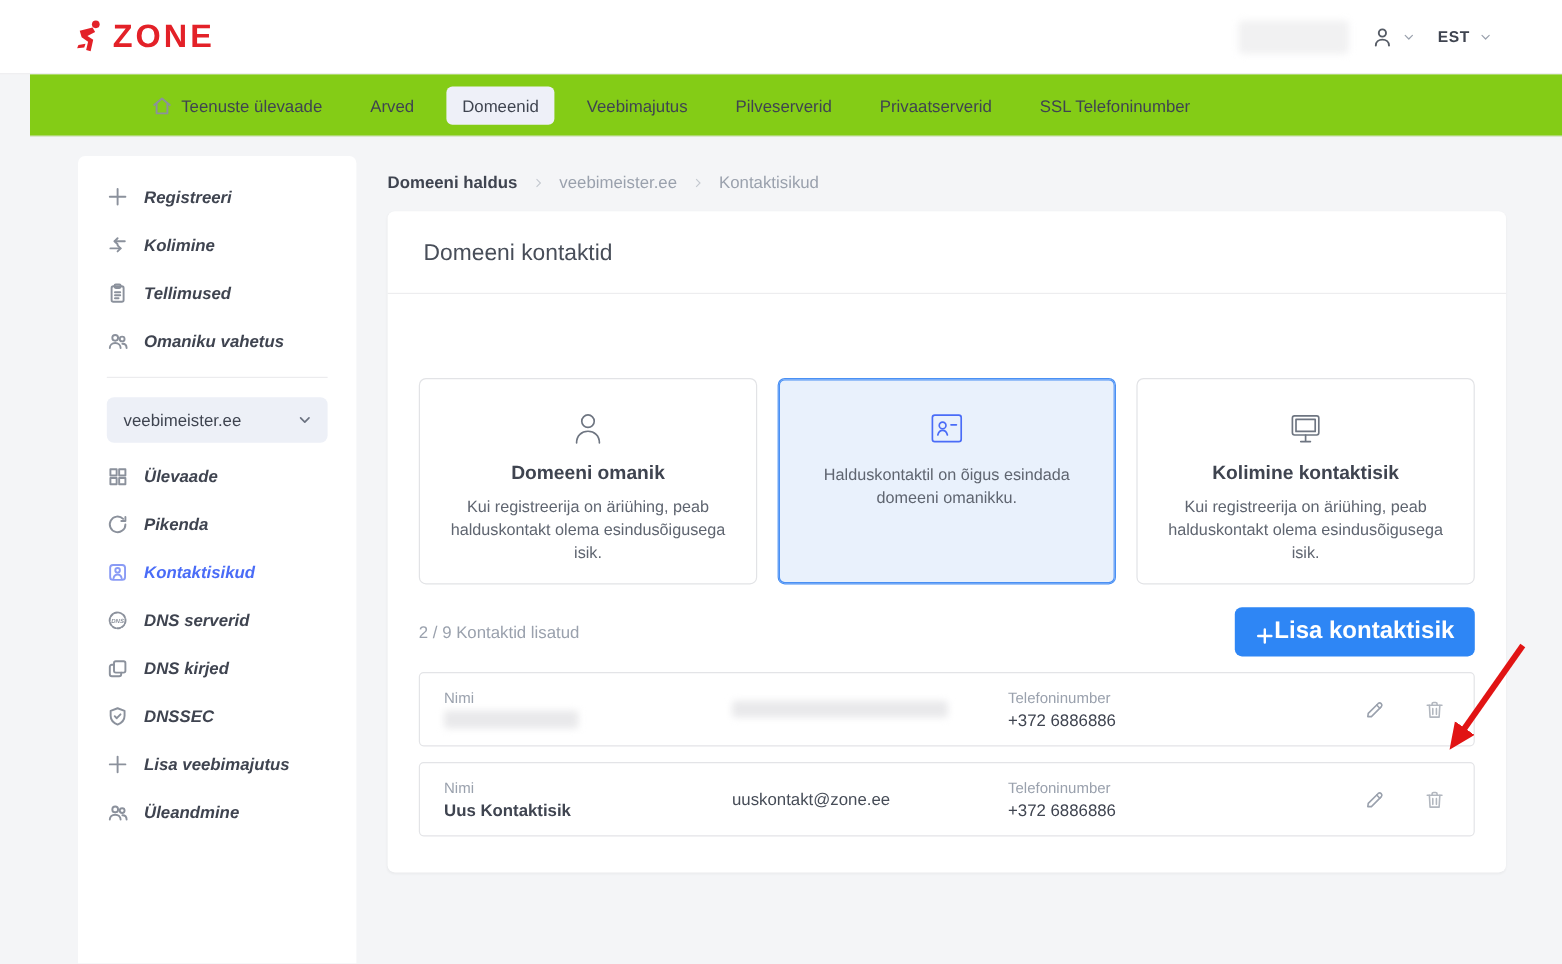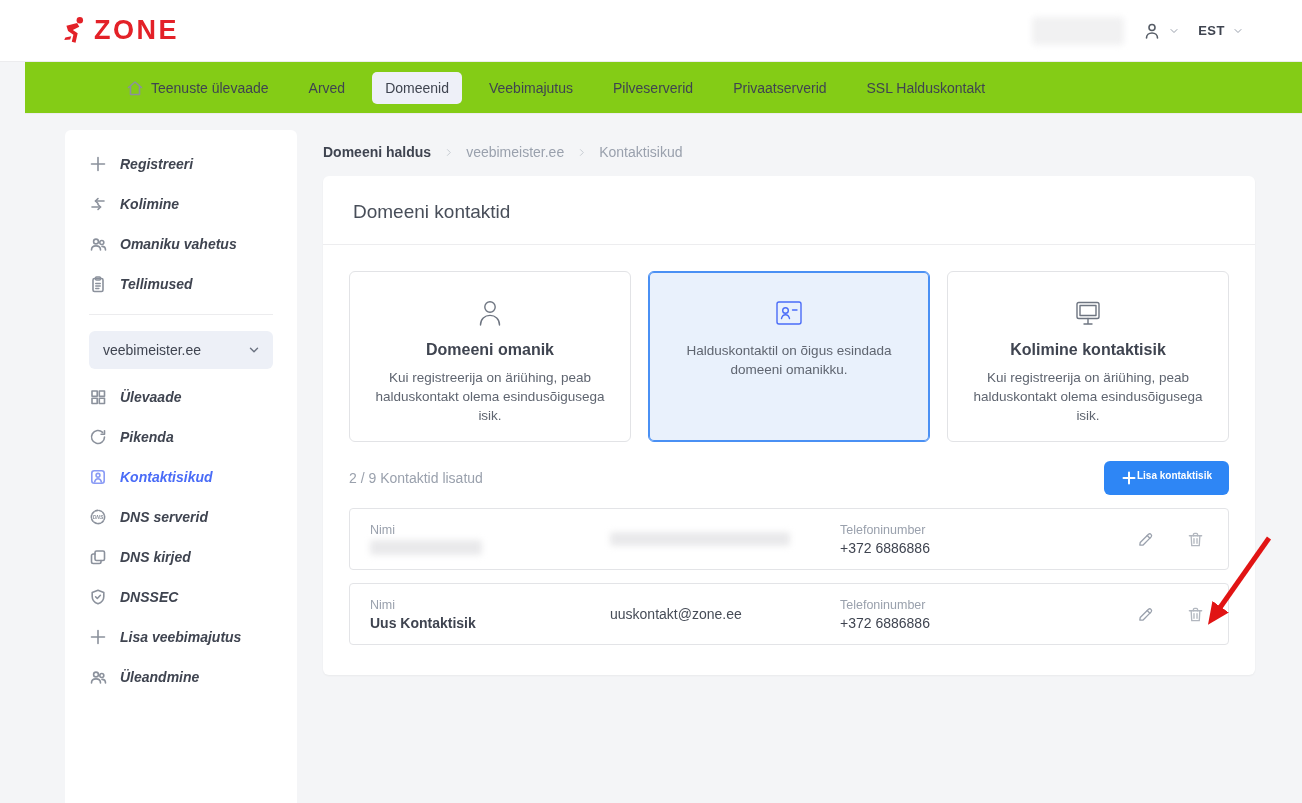--- a/index.html
+++ b/index.html
@@ -61,36 +61,36 @@
   .crumb.first { font-weight:700; color:#3f4450; }
   .crumb-sep { width:11px; height:11px; stroke:#c3c8cf; fill:none; stroke-width:2; }
   .card {
     background:#fff; border-radius:6px; margin-top:16px;
     box-shadow:0 1px 2px rgba(30,35,45,.05);
   }
   .card-head { padding:25px 30px 21px; border-bottom:1px solid #ededef; }
   .card-title { font-size:19px; font-weight:400; color:#484e59; }
   .card-body { padding:26px 26px 30px; }
   
-  .type-cards { display:flex; gap:17px; }
+  .type-cards { display:flex; gap:17px;margin-top:44px; }
   .type-card {
     flex:1; border:1px solid #e2e3e6; border-radius:6px; background:#fff;
     min-height:160px; padding:25px 22px 16px; text-align:center; cursor:pointer;
   }
   .type-card.selected { border:1px solid #4a90f4; background:#e9f1fc; box-shadow:0 0 0 1px #4a90f4 inset; }
   .type-icon { width:34px; height:32px; stroke:#6e7581; fill:none; stroke-width:1.4; stroke-linecap:round; stroke-linejoin:round; margin-bottom:8px; }
   .type-card.selected .type-icon { stroke:#4a6cf7; }
   .type-title { font-size:16px; font-weight:700; color:#3f4450; margin-bottom:9px; }
   .type-desc { font-size:13.5px; color:#5f6570; line-height:1.42; max-width:250px; margin:0 auto; }
   
   .list-head { display:flex; align-items:center; justify-content:space-between; margin-top:19px; }
   .counter { font-size:14px; color:#9aa1ad; }
   .add-btn {
-    display:flex; align-items:flex-start; gap:0; background:#2e86f5; color:#fff;
-    border:none; border-radius:6px; font-size:10px; font-weight:700;
+    display:flex; align-items:flex-end; gap:0; background:#2e86f5; color:#fff;
+    border:none; border-radius:6px; font-size:20px; font-weight:700;
     padding:9px 17px; cursor:pointer; font-family:"Liberation Sans", sans-serif;
   }
   .add-btn .icon { width:16px; height:16px; stroke:#fff; stroke-width:2; }
   
   .contact-row {
     display:flex; align-items:center; border:1px solid #e3e4e7; border-radius:4px;
     margin-top:13px; padding:12px 20px; min-height:62px;
   }
   .c-name { flex:0 0 240px; }
   .c-email { flex:0 0 230px; font-size:14px; color:#464c57; }
@@ -157,21 +157,21 @@
   <div class="nav-item">
       <span>Veebimajutus</span>
     </div>
   <div class="nav-item">
       <span>Pilveserverid</span>
     </div>
   <div class="nav-item">
       <span>Privaatserverid</span>
     </div>
   <div class="nav-item">
-      <span>SSL Halduskontakt</span>
+      <span>SSL Telefoninumber</span>
     </div>
 </div>
 
 <div class="content">
 
   <div class="sidebar">
     <div class="side-item">
       <svg class="icon">
           <path d="M9 2.5v13M2.5 9h13"></path>
         </svg>
@@ -181,34 +181,34 @@
       <svg class="icon">
         <path d="M6.5 6h8.5"></path>
           <path d="M9 3.5 6.5 6 9 8.5"></path>
         <path d="M11.5 12H3"></path>
           <path d="M9 9.5 11.5 12 9 14.5"></path>
       </svg>
       <span>Kolimine</span>
     </div>
     <div class="side-item">
       <svg class="icon">
+        <rect x="4" y="3.5" width="10" height="13" rx="1.5"></rect>
+          <rect x="6.5" y="2" width="5" height="3" rx="1"></rect>
+        <path d="M6.8 8.5h4.4M6.8 11h4.4M6.8 13.5h3"></path>
+      </svg>
+      <span>Tellimused</span>
+    </div>
+    <div class="side-item">
+      <svg class="icon">
         <circle cx="7" cy="6.5" r="2.4"></circle>
           <path d="M2.5 15c0-2.5 2-4.1 4.5-4.1s4.5 1.6 4.5 4.1"></path>
         <circle cx="12.8" cy="7.5" r="2"></circle>
           <path d="M13 11.4c2.1 0 3.5 1.4 3.5 3.6"></path>
       </svg>
       <span>Omaniku vahetus</span>
-    </div>
-    <div class="side-item">
-      <svg class="icon">
-        <rect x="4" y="3.5" width="10" height="13" rx="1.5"></rect>
-          <rect x="6.5" y="2" width="5" height="3" rx="1"></rect>
-        <path d="M6.8 8.5h4.4M6.8 11h4.4M6.8 13.5h3"></path>
-      </svg>
-      <span>Tellimused</span>
     </div>
 
     <div class="side-divider"></div>
 
     <div class="domain-select">
       <span>veebimeister.ee</span>
       <svg class="chev" style="width:14px;height:14px;stroke:#6b7280;stroke-width:2.4" viewBox="0 0 24 24">
           <path d="M6 9l6 6 6-6"></path>
         </svg>
     </div>

